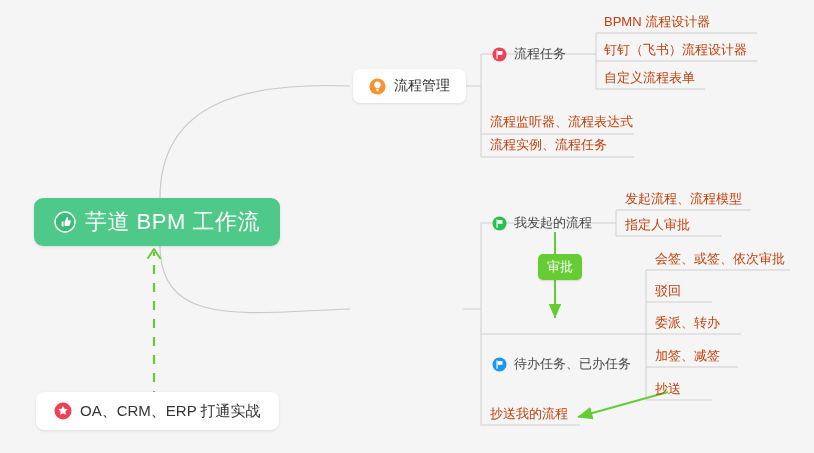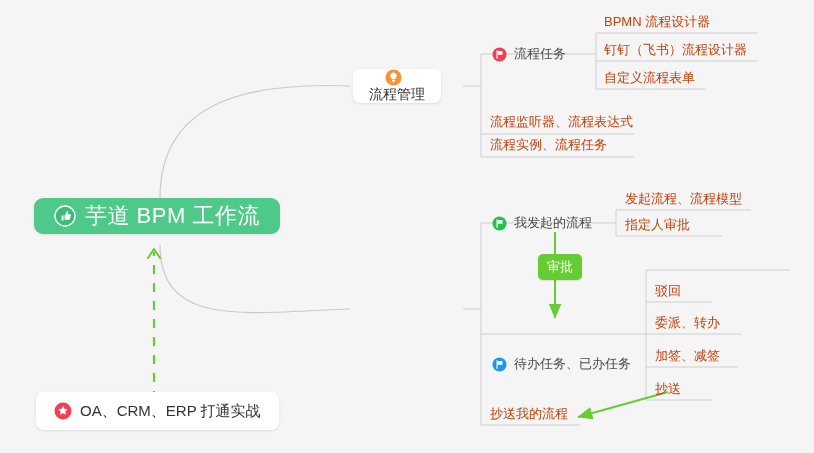--- a/index.html
+++ b/index.html
@@ -16,21 +16,21 @@
   svg.wires{position:absolute;left:0;top:0;width:814px;height:453px;pointer-events:none;}
 
   
   .node{position:absolute;display:flex;align-items:center;white-space:nowrap;}
 
   
   .root{
     background:#4fc98a;
     border-radius:9px;
     padding:0 20px;
-    height:36px;
+    height:48px;
     box-shadow:0 1px 3px rgba(0,0,0,.10);
   }
   .root .label{
     color:#ffffff;font-size:22px;letter-spacing:.5px;
     font-weight:400;
   }
   .root .ico{margin-right:9px;display:flex;align-items:center;}
 
   
   .card{
@@ -143,21 +143,21 @@
   <div class="node card" style="left:36px;top:392px;height:38px;border-radius:8px;padding:0 18px;">
     <span class="ico">
       <svg width="18" height="18" viewBox="0 0 18 18">
         <circle cx="9" cy="9" r="8.5" fill="#ef4056"></circle>
         <path d="M9 3.9 l1.45 2.95 3.25 0.47 -2.35 2.29 0.55 3.24 -2.9 -1.53 -2.9 1.53 0.55 -3.24 -2.35 -2.29 3.25 -0.47 z" fill="#ffffff"></path>
       </svg>
     </span>
     <span class="label" style="font-size:15px;text-align:center;">OA、CRM、ERP 打通实战</span>
   </div>
 
-  <div class="node card" style="left:353px;top:69px;flex-direction:column;">
+  <div class="node card" style="left:353px;top:69px;">
     <span class="ico">
       <svg width="17" height="17" viewBox="0 0 18 18">
         <circle cx="9" cy="9" r="8.5" fill="#f79431"></circle>
         <path d="M9 3.6 c-2.0 0-3.5 1.5-3.5 3.4 0 1.35 0.8 2.2 1.3 2.85 0.3 0.4 0.45 0.7 0.45 1.1 h3.5 c0-0.4 0.15-0.7 0.45-1.1 0.5-0.65 1.3-1.5 1.3-2.85 C12.5 5.1 11.0 3.6 9 3.6 z" fill="#ffffff"></path>
         <rect x="7.35" y="11.6" width="3.3" height="1.1" rx="0.5" fill="#ffffff"></rect>
         <rect x="7.7" y="13.1" width="2.6" height="1.0" rx="0.5" fill="#ffffff"></rect>
       </svg>
     </span>
     <span class="label">流程管理</span>
   </div>
@@ -217,20 +217,23 @@
     <span class="ico">
       <svg width="15" height="15" viewBox="0 0 16 16">
         <circle cx="8" cy="8" r="7.5" fill="#1e96f0"></circle>
         <path d="M5.4 4.1 v8.0" stroke="#ffffff" stroke-width="1.25" stroke-linecap="round" fill="none"></path>
         <path d="M6.1 4.4 h5.1 v3.9 h-5.1 z" fill="#ffffff"></path>
       </svg>
     </span>
     <span class="label">待办任务、已办任务</span>
   </div>
 
+  <div class="node leaf" style="left:655px;top:249px;">
+    <span class="label">会签、或签、依次审批</span>
+  </div>
   <div class="node leaf" style="left:655px;top:281px;">
     <span class="label">驳回</span>
   </div>
   <div class="node leaf" style="left:655px;top:313px;">
     <span class="label">委派、转办</span>
   </div>
   <div class="node leaf" style="left:655px;top:346px;">
     <span class="label">加签、减签</span>
   </div>
   <div class="node leaf" style="left:655px;top:379px;">

